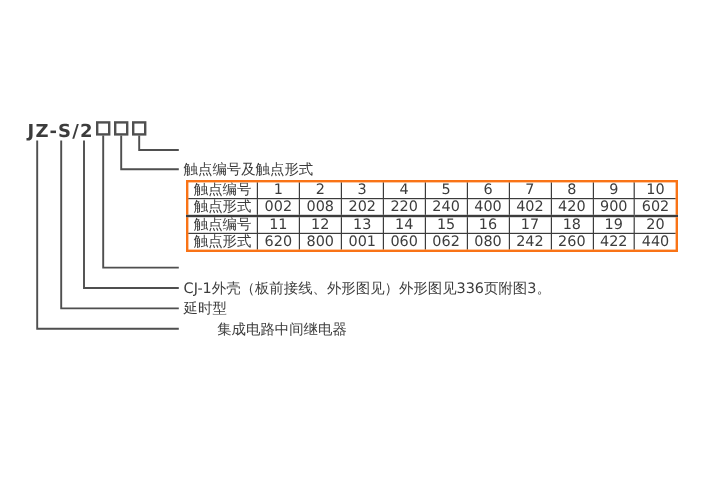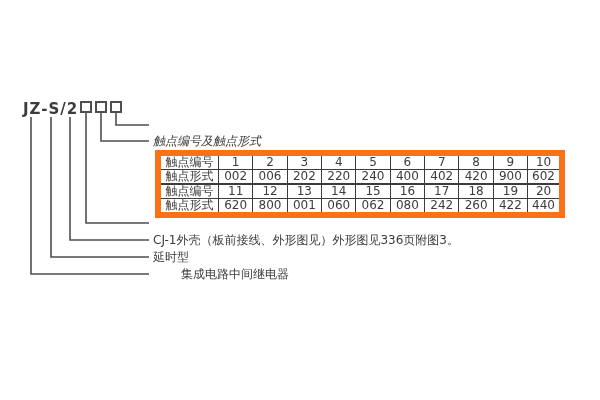--- a/index.html
+++ b/index.html
@@ -36,21 +36,21 @@
   }
   .callout{
     position:absolute;
     left:153px;
     font-size:12px;
     line-height:14px;
     white-space:nowrap;
     color:#3c3c3c;
   }
   .c1{top:118px;}
-  .c2{top:134px;font-style:italic;}
+  .c2{top:134px;}
   .c3{top:216px;}
   .c4{top:233px;}
   .c5{top:250px;}
   .c6{top:267px;margin-left:28px;}
   .ctable{
     position:absolute;
     left:155px;top:150px;
     width:410px;
     border-collapse:collapse;
     table-layout:fixed;
@@ -59,21 +59,21 @@
   }
   .ctable td{
     border:1px solid #3c3c3c;
     text-align:center;
     vertical-align:middle;
     padding:0;
     height:13px;
     line-height:13px;
     overflow:hidden;
   }
-  .ctable{border:6px solid #f97316;padding-left:16px;}
+  .ctable{border:2px solid #f97316;padding-left:16px;}
   .ctable td.rowhead{width:57px;}
   .ctable tr.sep td{border-top:2px solid #3c3c3c;}
 </style>
 </head>
 <body>
 
 <div class="canvas">
 
   <div class="model-text">JZ-S/2</div>
   <div class="pbox b1"></div>
@@ -105,21 +105,21 @@
           <td>5</td>
           <td>6</td>
           <td>7</td>
           <td>8</td>
           <td>9</td>
           <td>10</td>
         </tr>
         <tr>
           <td class="rowhead">触点形式</td>
           <td>002</td>
-          <td>006</td>
+          <td>008</td>
           <td>202</td>
           <td>220</td>
           <td>240</td>
           <td>400</td>
           <td>402</td>
           <td>420</td>
           <td>900</td>
           <td>602</td>
         </tr>
         <tr class="sep">

